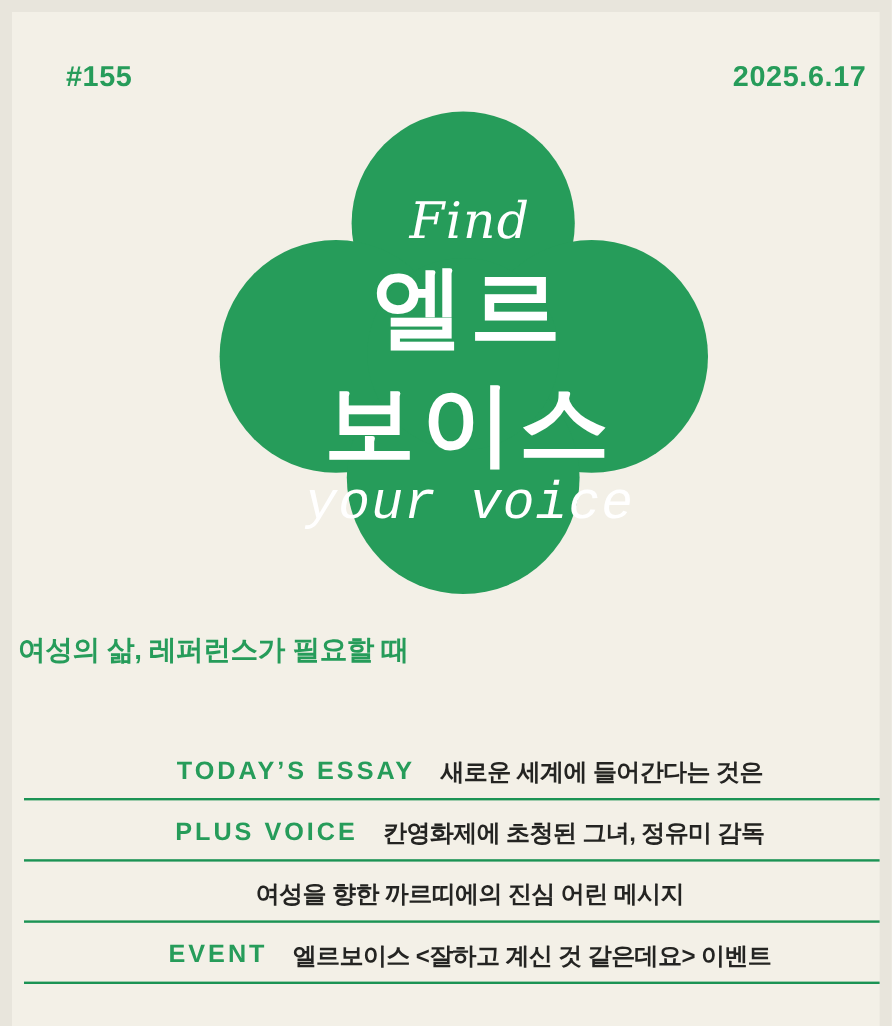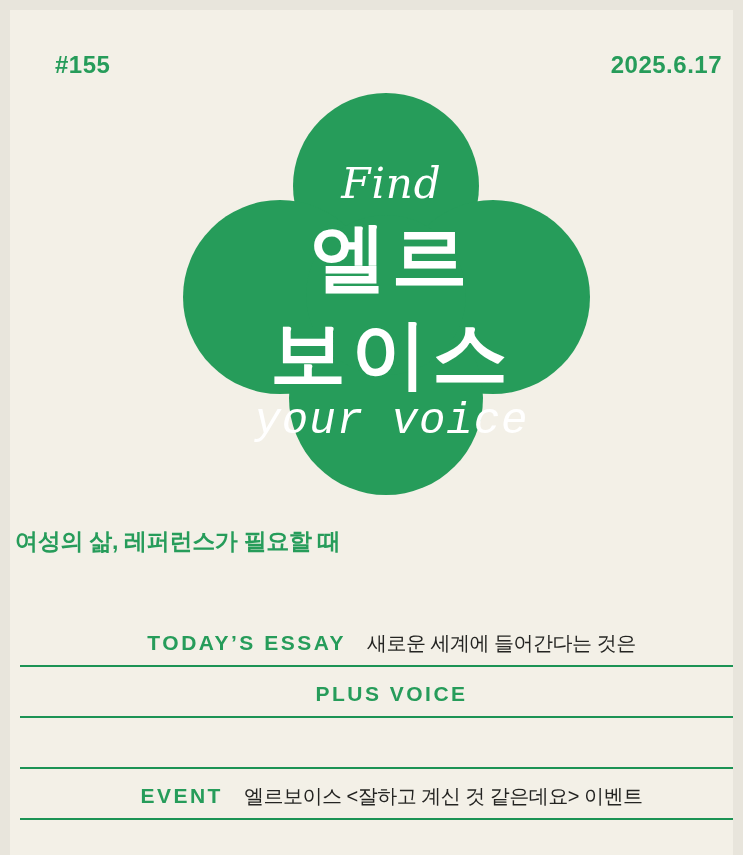--- a/index.html
+++ b/index.html
@@ -63,21 +63,21 @@
     height:46px;border-bottom:2px solid var(--line);
     display:flex;align-items:center;justify-content:center;gap:11px;
     cursor:pointer;background:transparent;width:100%;
   }
   .toc-label{
     color:var(--green);
     font-size:21px;font-weight:700;letter-spacing:2.5px;white-space:nowrap;
   }
   .toc-title{
     color:var(--dark);
-    font-size:20px;font-weight:400;letter-spacing:-0.5px;white-space:nowrap;
+    font-size:20px;font-weight:700;letter-spacing:-0.5px;white-space:nowrap;
   }
 </style>
 </head>
 <body>
 
 <div class="page">
 
   <header class="topbar">
     <span>#155</span>
     <span>2025.6.17</span>
@@ -100,22 +100,24 @@
 
   <div class="tagline">여성의 삶, 레퍼런스가 필요할 때</div>
 
   <nav class="toc">
     <div class="toc-row">
       <span class="toc-label">TODAY’S ESSAY</span>
       <span class="toc-title">새로운 세계에 들어간다는 것은</span>
     </div>
     <div class="toc-row">
       <span class="toc-label">PLUS VOICE</span>
+      <span class="toc-title">칸영화제에 초청된 그녀, 정유미 감독</span>
     </div>
     <div class="toc-row">
+      <span class="toc-title">여성을 향한 까르띠에의 진심 어린 메시지</span>
     </div>
     <div class="toc-row">
       <span class="toc-label">EVENT</span>
       <span class="toc-title">엘르보이스 &lt;잘하고 계신 것 같은데요&gt; 이벤트</span>
     </div>
   </nav>
 
 </div>
 
 </body></html>

